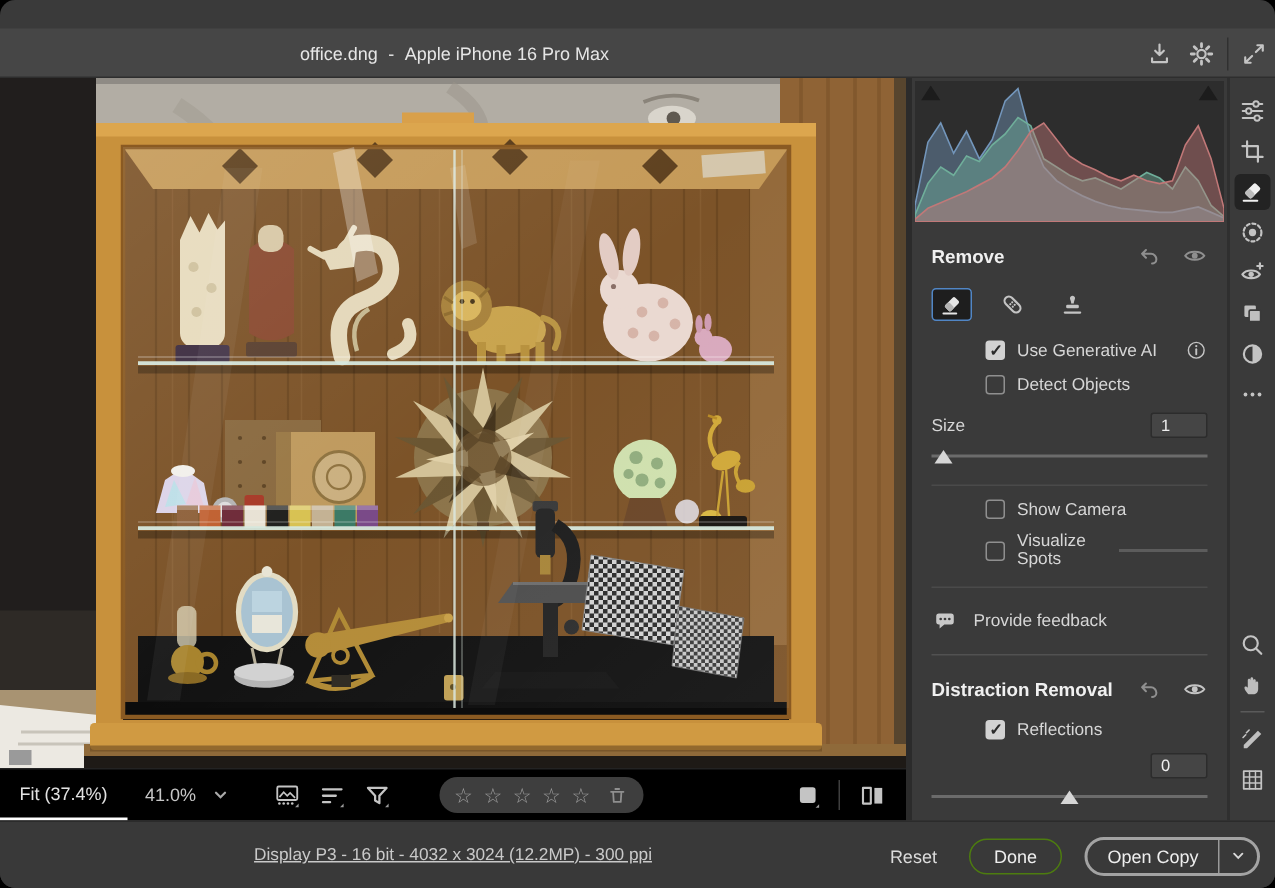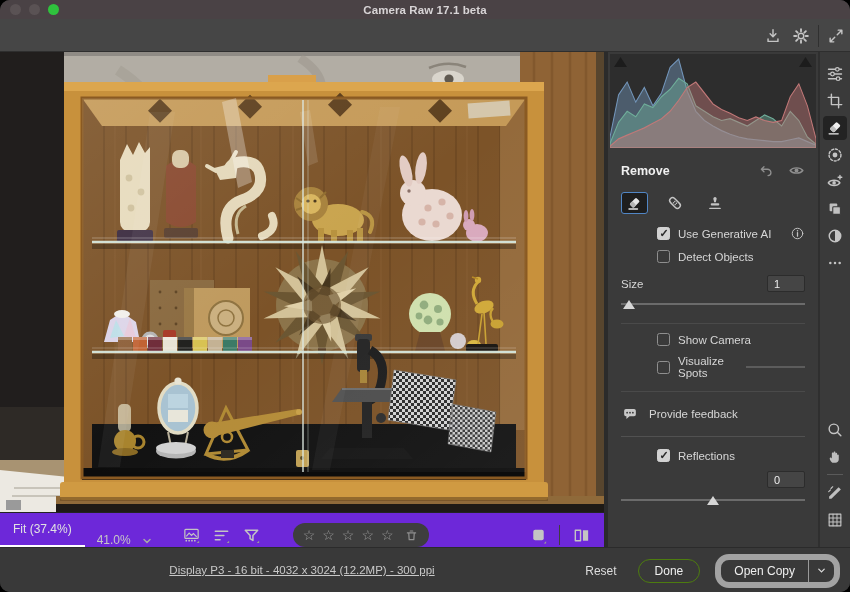--- a/index.html
+++ b/index.html
@@ -63,57 +63,54 @@
   .mini-track{height:2px;background:#5c5c5c;width:76px;margin-left:auto;}
   .feedback-row{display:flex;align-items:center;gap:10px;margin:13px 0 4px;font-size:11.5px;color:#d6d6d6;cursor:pointer;}
 
   
   .strip-icon{width:24px;height:24px;display:flex;align-items:center;justify-content:center;margin:1.5px 0;cursor:pointer;border-radius:4px;}
   .strip-icon.selected{background:#232323;}
   .strip-spacer{flex:1;}
   .strip-divider{width:16px;height:1px;background:#5a5a5a;margin:4px 0;}
 
   
-  .toolbar{position:absolute;left:0;top:512px;width:604px;height:35px;background:#6d28d9;border-top:1px solid #232323;display:flex;align-items:flex-end;}
+  .toolbar{position:absolute;left:0;top:512px;width:604px;height:35px;background:#000000;border-top:1px solid #232323;display:flex;align-items:center;}
   .fit-tab{height:100%;display:flex;align-items:center;padding:0 13px;font-size:12px;color:#e2e2e2;border-bottom:2px solid #fff;cursor:pointer;}
   .zoom-lab{margin-left:12px;font-size:12px;color:#c6c6c6;cursor:pointer;}
   .zoom-chev{margin:0 8px 0 10px;cursor:pointer;display:flex;}
   .tbar-icon{width:26px;height:24px;display:flex;align-items:center;justify-content:center;cursor:pointer;margin:0 2px;}
   .stars-pill{display:flex;align-items:center;background:#3e3e3e;border-radius:13px;height:24px;padding:0 10px;margin-left:26px;gap:7px;}
   .star{font-size:14px;color:#9b9b9b;cursor:pointer;line-height:1;}
   .pill-trash{margin-left:3px;cursor:pointer;display:flex;}
   .tbar-right{margin-left:auto;display:flex;align-items:center;padding-right:8px;}
   .v-div{width:1px;height:20px;background:#3f3f3f;margin:0 6px;}
 
   
   .statusbar{position:absolute;left:0;top:547px;width:850px;height:45px;background:#393939;border-top:1px solid #2b2b2b;}
   .info-link{position:absolute;left:302px;top:50%;transform:translate(-50%,-50%);font-size:11.5px;color:#c9c9c9;text-decoration:underline;white-space:nowrap;cursor:pointer;}
   .sb-buttons{position:absolute;right:10px;top:0;height:45px;display:flex;align-items:center;gap:15px;}
   .btn-text{font-size:12px;color:#dcdcdc;cursor:pointer;padding:4px 6px;}
   .btn-pill{font-size:12px;color:#eee;border:1px solid #4d7c0f;border-radius:14px;padding:4px 16px;cursor:pointer;}
-  .btn-split{display:flex;align-items:stretch;border:6px solid #a3a3a3;border-radius:14px;overflow:hidden;cursor:pointer;}
+  .btn-split{display:flex;align-items:stretch;border:2px solid #a3a3a3;border-radius:14px;overflow:hidden;cursor:pointer;}
   .btn-split .lab{font-size:12px;color:#eee;padding:4px 13px;display:flex;align-items:center;}
   .btn-split .sep{width:1px;background:#9a9a9a;}
   .btn-split .chev{display:flex;align-items:center;padding:0 7px;}
 </style>
 </head>
 <body>
 
 <div class="window">
 
-  <div class="titlebar">
-    <div class="lights">
-      <div class="light gray"></div>
-      <div class="light gray"></div>
-      <div class="light green"></div>
-    </div>
-    <div class="title">Camera Raw 17.1 beta</div>
-  </div>
 
   <div class="topbar">
+    <div class="filetitle">
+      <span>office.dng</span>
+      <span>-</span>
+      <span>Apple iPhone 16 Pro Max</span>
+    </div>
     <div class="topbar-icons">
       <div class="tb-btn">
         <svg class="ic" width="18" height="18" viewBox="0 0 20 20">
             <path class="st" d="M10 3v7.5M6.8 7.6 10 10.8l3.2-3.2M4.5 13.2V16h11v-2.8"></path>
           </svg>
       </div>
       <div class="tb-btn">
         <svg class="ic" width="18" height="18" viewBox="0 0 20 20">
           <circle class="st" cx="10" cy="10" r="3.1"></circle>
           <path class="st" style="stroke-width:2.1" d="M10 2.4v2.3M10 15.3v2.3M2.4 10h2.3M15.3 10h2.3M4.6 4.6l1.7 1.7M13.7 13.7l1.7 1.7M4.6 15.4l1.7-1.7M13.7 6.3l1.7-1.7"></path>
@@ -516,20 +513,34 @@
             <circle cx="6.8" cy="8.5" r="1" fill="#3a3a3a"></circle>
             <circle cx="10" cy="8.5" r="1" fill="#3a3a3a"></circle>
             <circle cx="13.2" cy="8.5" r="1" fill="#3a3a3a"></circle>
           </svg>
         <span>Provide feedback</span>
       </div>
       <div class="divider strong"></div>
     </div>
 
     <div class="section">
+      <div class="sec-header">
+        <span class="sec-title">Distraction Removal</span>
+        <span class="hicon">
+          <svg class="ic" width="17" height="17" viewBox="0 0 20 20">
+              <path class="st-dim" d="M7 5.5 4 8.5l3 3M4 8.5h7a4.2 4.2 0 0 1 4.2 4.2c0 2.4-1.9 3.3-3.4 3.3"></path>
+            </svg>
+        </span>
+        <span class="hicon">
+          <svg class="ic" width="17" height="17" viewBox="0 0 20 20">
+              <path class="st" d="M2.5 10C5.5 5.8 14.5 5.8 17.5 10 14.5 14.2 5.5 14.2 2.5 10Z"></path>
+              <circle cx="10" cy="10" r="2.3" fill="#c4c4c4"></circle>
+            </svg>
+        </span>
+      </div>
       <div class="cb-row" style="margin-top:12px;">
         <span class="cb checked"></span>
         <span>Reflections</span>
       </div>
       <div class="size-row" style="margin-top:6px;">
         <span class="valbox">0</span>
       </div>
       <div class="slider">
         <div class="track"></div>
         <div class="thumb" style="left:50%;"></div>

